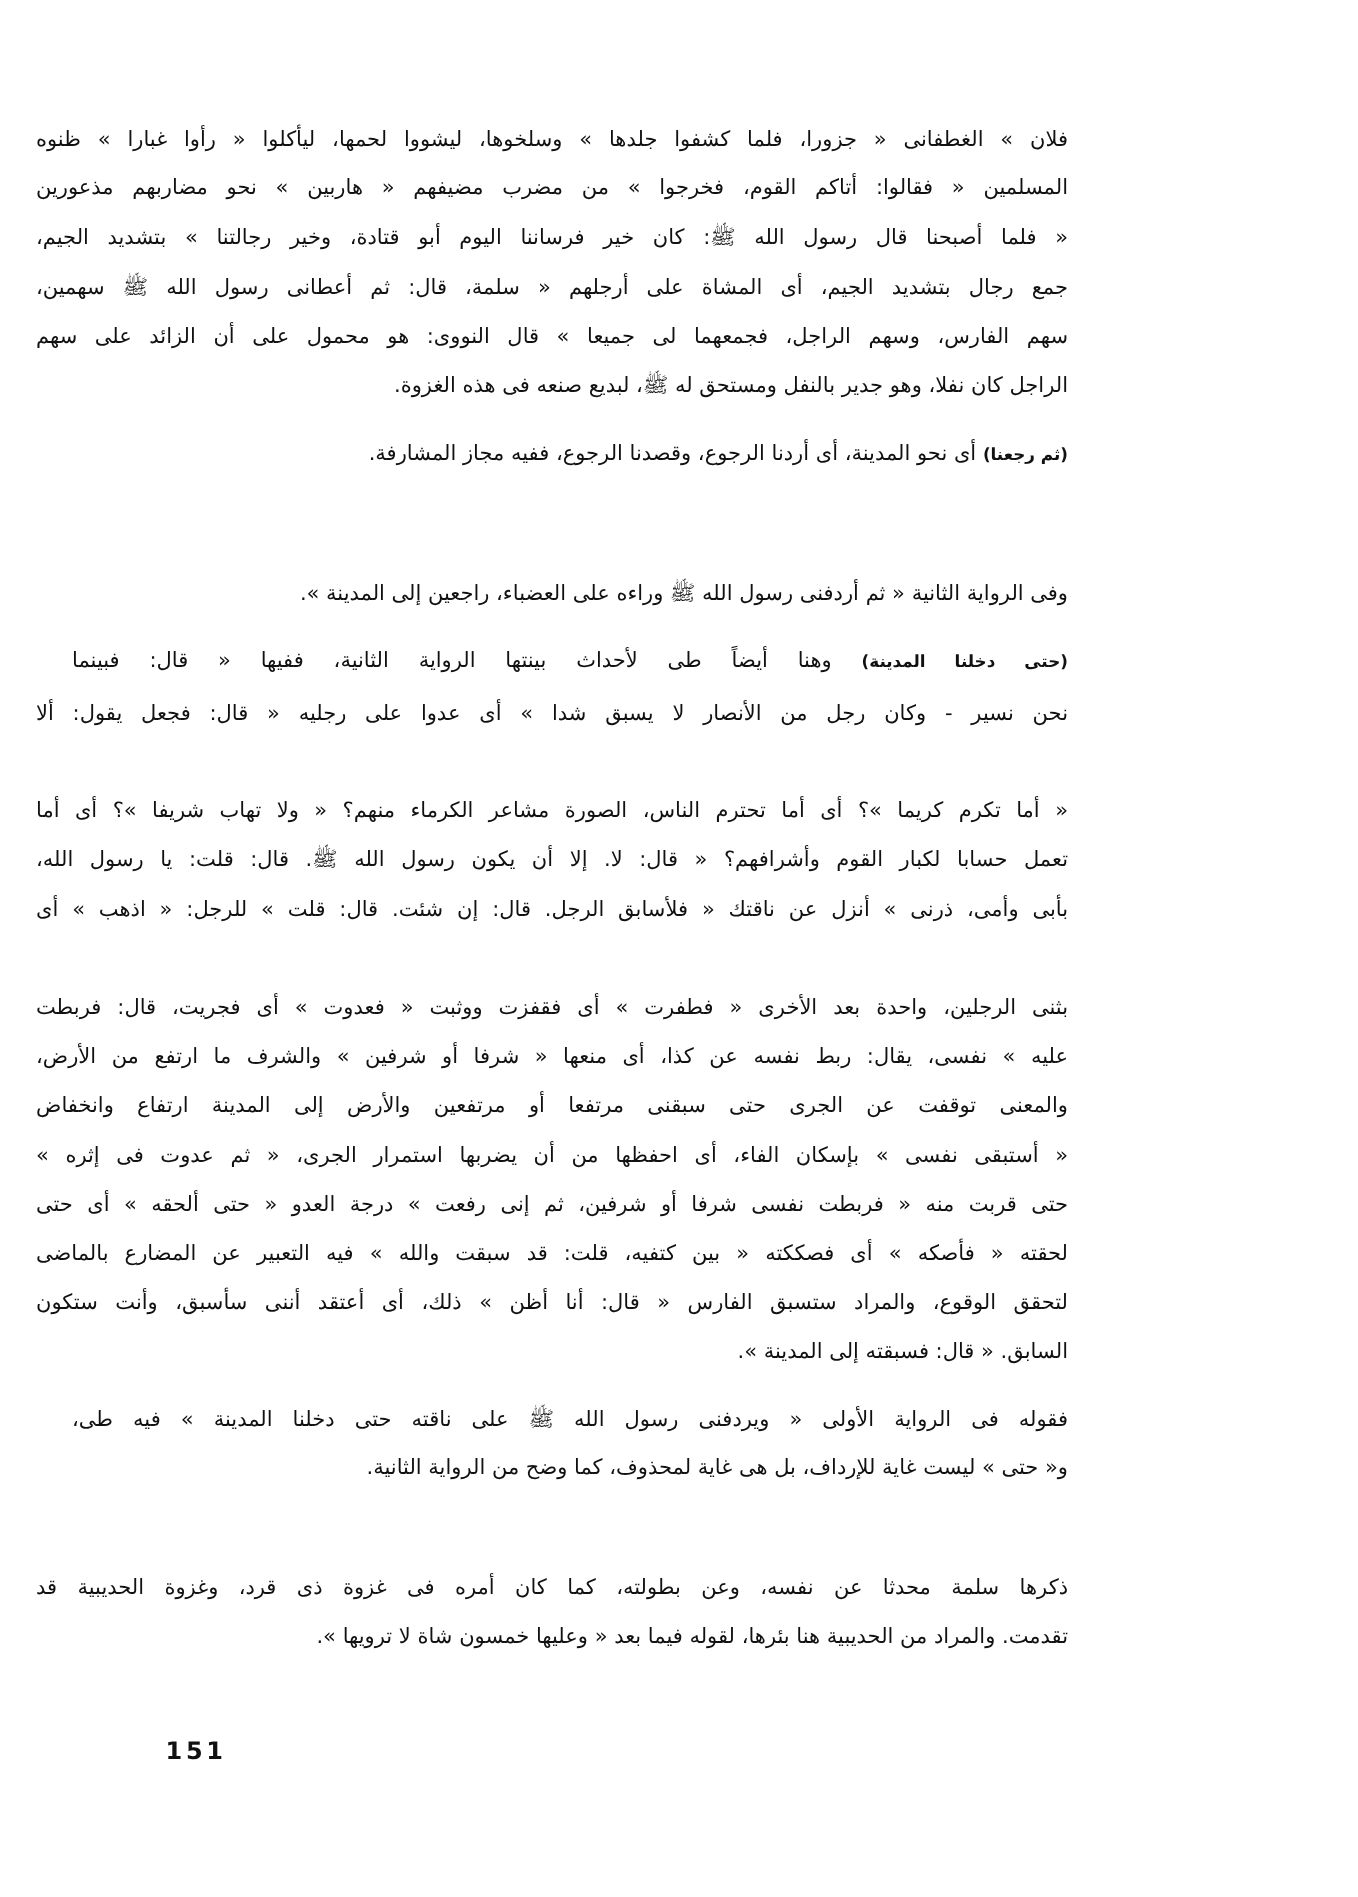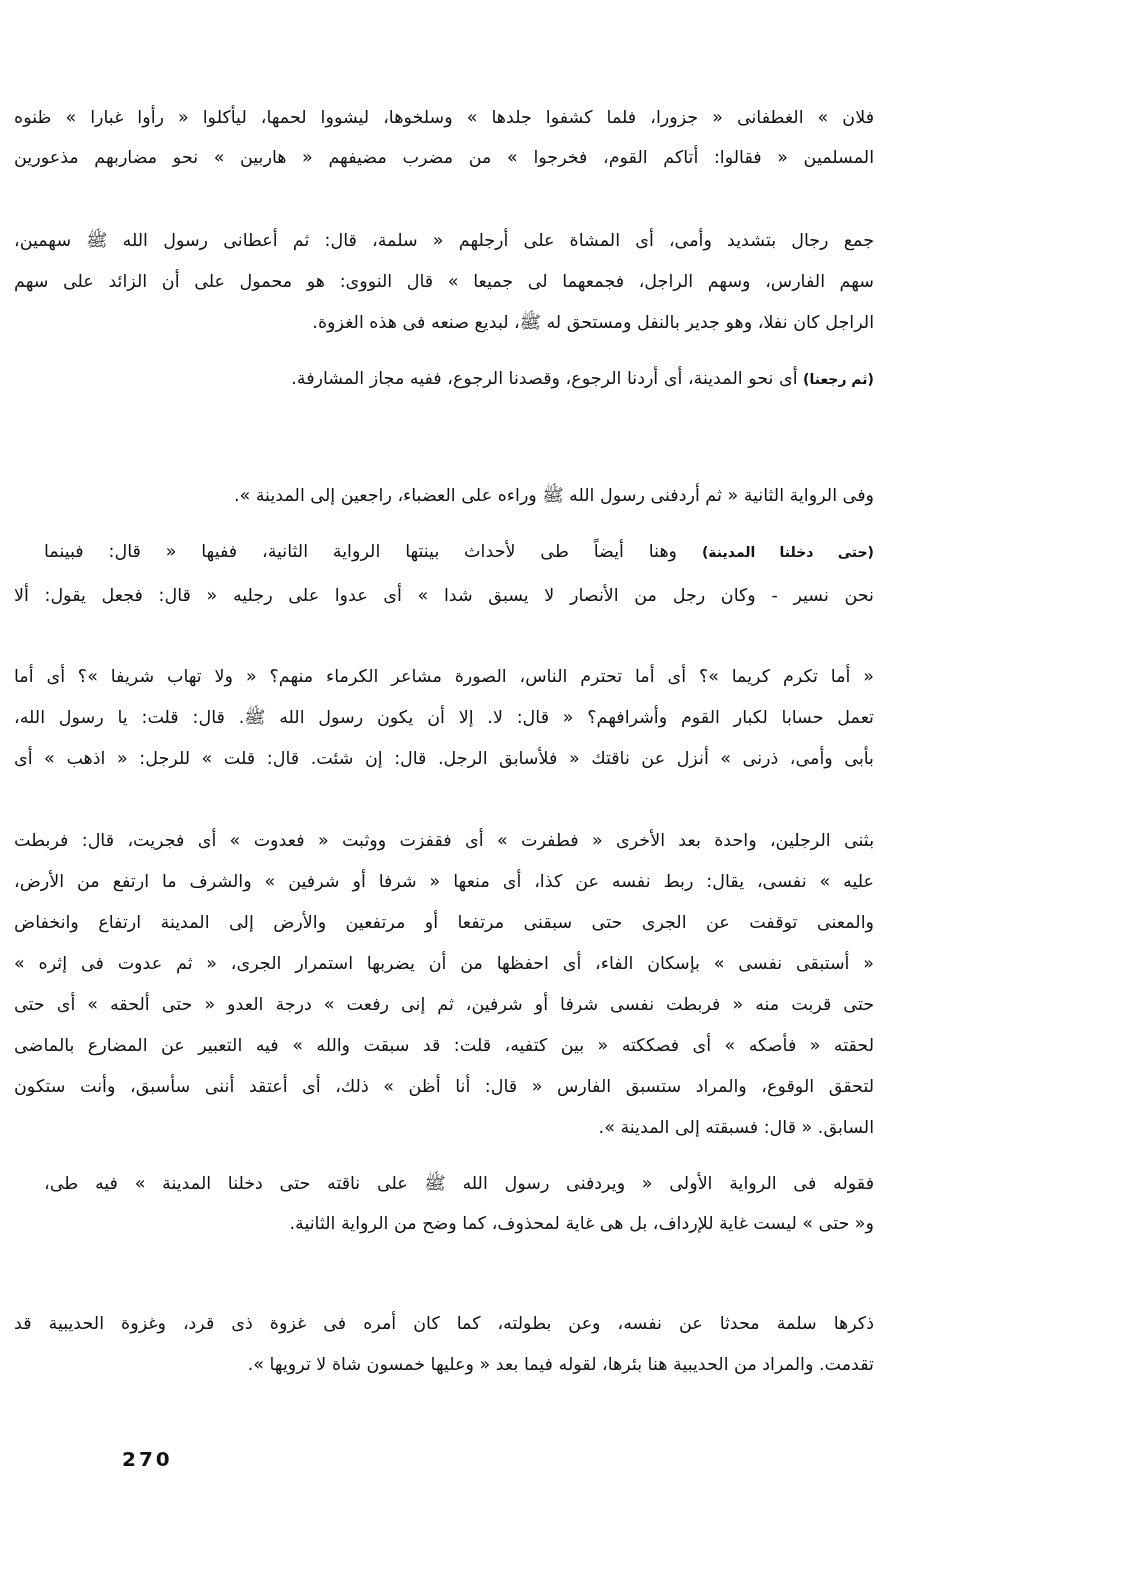--- a/index.html
+++ b/index.html
@@ -1,36 +1,37 @@
 <!DOCTYPE html>
 <html><head>
   <meta charset="utf-8">
   <style>
     html, body { margin: 0; padding: 0; background: #ffffff; }
     body { width: 1132px; height: 1581px; position: relative; overflow: hidden;
            font-family: "DejaVu Sans", sans-serif; color: #111; }
-    .page { position: absolute; left: 0; top: 0; width: 996px; height: 1581px; }
+    .page { position: absolute; left: 16px; top: 0; width: 996px; height: 1581px; }
     .line { position: absolute; right: 122px; width: 860px; direction: rtl;
             font-size: 17.5px; line-height: 28px; white-space: nowrap;
             text-align: justify; text-align-last: justify; }
     .line.last { text-align-last: right; }
     .line.indent { width: 830px; }
     .line.indent.short { text-align-last: right; }
     .lead { font-weight: bold; font-size: 14px; }
     .page-number { position: absolute; left: 122px; top: 1447px; font-size: 20px;
                    font-weight: bold; direction: rtl; letter-spacing: 3px; }
   </style>
 </head>
 <body>
 
 <div class="page">
 
   <div class="line" style="top:103px">فلان » الغطفانى « جزورا، فلما كشفوا جلدها » وسلخوها، ليشووا لحمها، ليأكلوا « رأوا غبارا » ظنوه</div>
   <div class="line" style="top:143px">المسلمين « فقالوا: أتاكم القوم، فخرجوا » من مضرب مضيفهم « هاربين » نحو مضاربهم مذعورين</div>
-  <div class="line" style="top:226px">جمع رجال بتشديد وأمى، أى المشاة على أرجلهم « سلمة، قال: ثم أعطانى رسول الله ﷺ سهمين،</div>
+  <div class="line" style="top:184px">« فلما أصبحنا قال رسول الله ﷺ: كان خير فرساننا اليوم أبو قتادة، وخير رجالتنا » بتشديد الجيم،</div>
+  <div class="line" style="top:226px">جمع رجال بتشديد الجيم، أى المشاة على أرجلهم « سلمة، قال: ثم أعطانى رسول الله ﷺ سهمين،</div>
   <div class="line" style="top:267px">سهم الفارس، وسهم الراجل، فجمعهما لى جميعا » قال النووى: هو محمول على أن الزائد على سهم</div>
   <div class="line last" style="top:308px">الراجل كان نفلا، وهو جدير بالنفل ومستحق له ﷺ، لبديع صنعه فى هذه الغزوة.</div>
 
   <div class="line indent short" style="top:364px">
     <span class="lead">(ثم رجعنا)</span><span> أى نحو المدينة، أى أردنا الرجوع، وقصدنا الرجوع، ففيه مجاز المشارفة.</span>
   </div>
 
 
   <div class="line indent short" style="top:481px">وفى الرواية الثانية « ثم أردفنى رسول الله ﷺ وراءه على العضباء، راجعين إلى المدينة ».</div>
 
@@ -49,14 +50,14 @@
   <div class="line" style="top:1031px">لحقته « فأصكه » أى فصككته « بين كتفيه، قلت: قد سبقت والله » فيه التعبير عن المضارع بالماضى</div>
   <div class="line" style="top:1072px">لتحقق الوقوع، والمراد ستسبق الفارس « قال: أنا أظن » ذلك، أى أعتقد أننى سأسبق، وأنت ستكون</div>
   <div class="line last" style="top:1113px">السابق. « قال: فسبقته إلى المدينة ».</div>
 
   <div class="line indent" style="top:1169px">فقوله فى الرواية الأولى « ويردفنى رسول الله ﷺ على ناقته حتى دخلنا المدينة » فيه طى،</div>
   <div class="line last" style="top:1209px">و« حتى » ليست غاية للإرداف، بل هى غاية لمحذوف، كما وضح من الرواية الثانية.</div>
 
   <div class="line" style="top:1309px">ذكرها سلمة محدثا عن نفسه، وعن بطولته، كما كان أمره فى غزوة ذى قرد، وغزوة الحديبية قد</div>
   <div class="line last" style="top:1350px">تقدمت. والمراد من الحديبية هنا بئرها، لقوله فيما بعد « وعليها خمسون شاة لا ترويها ».</div>
 
-  <div class="page-number">270</div>
+  <div class="page-number">151</div>
 </div>
 
 </body></html>

